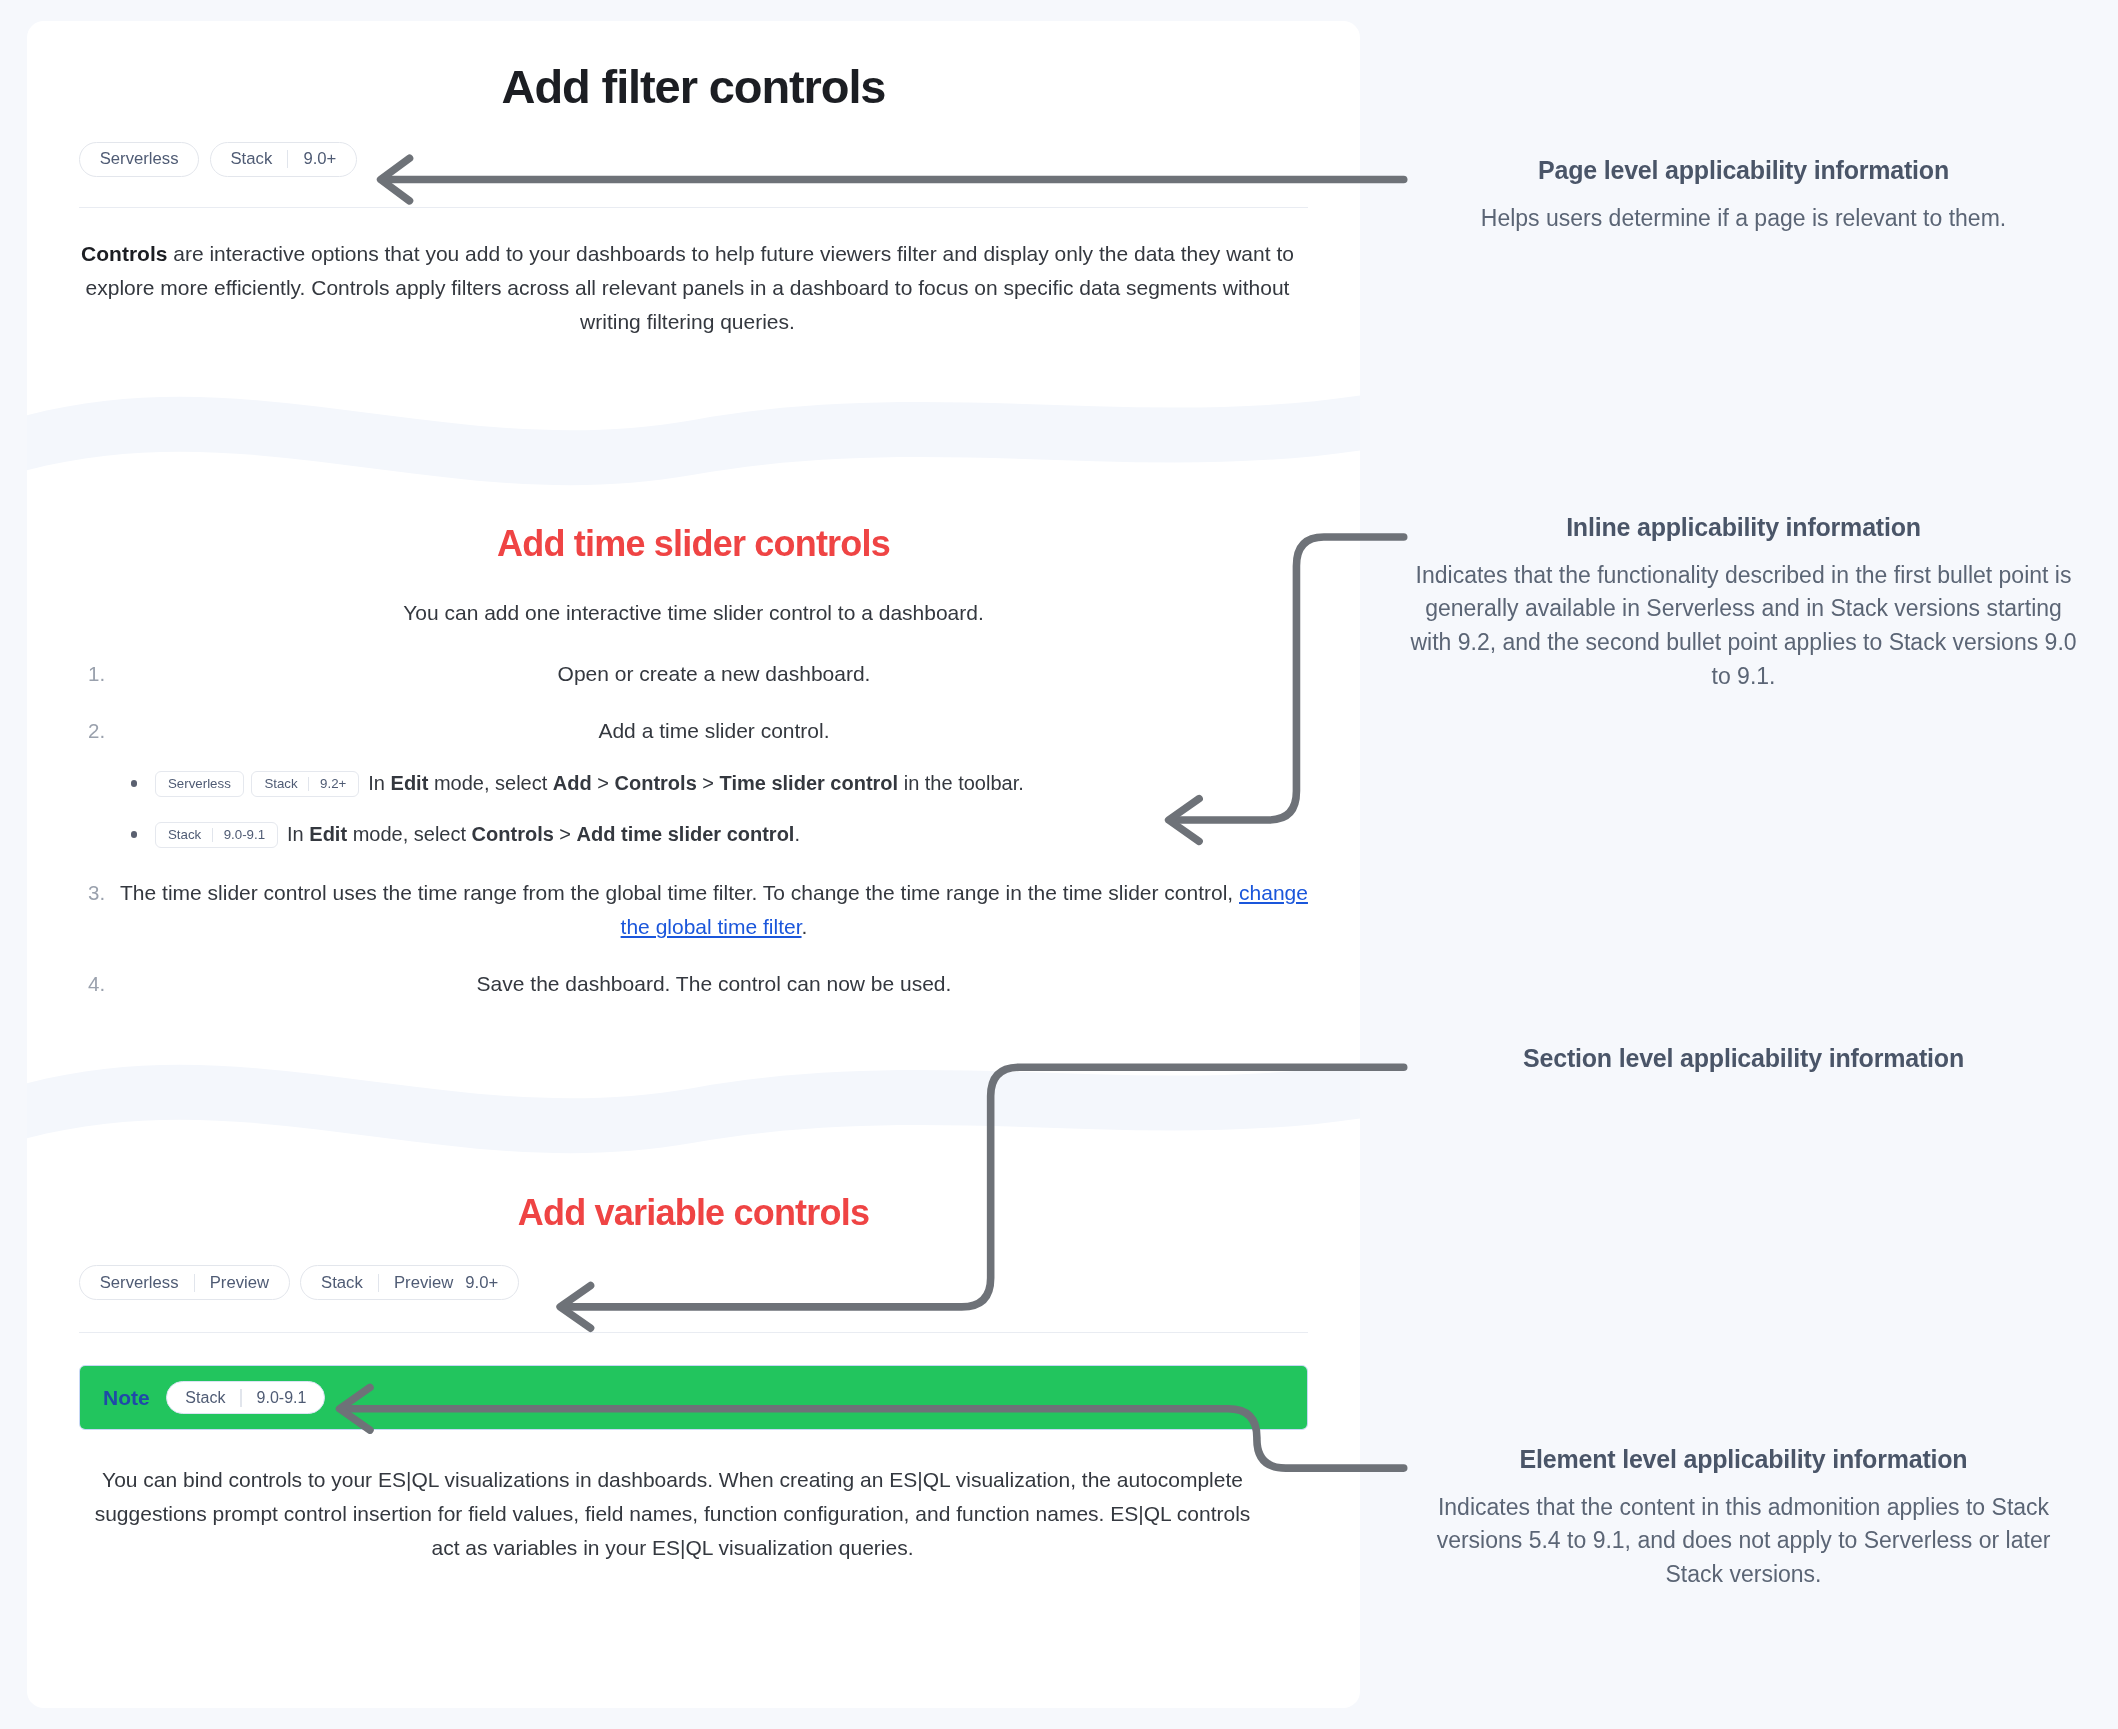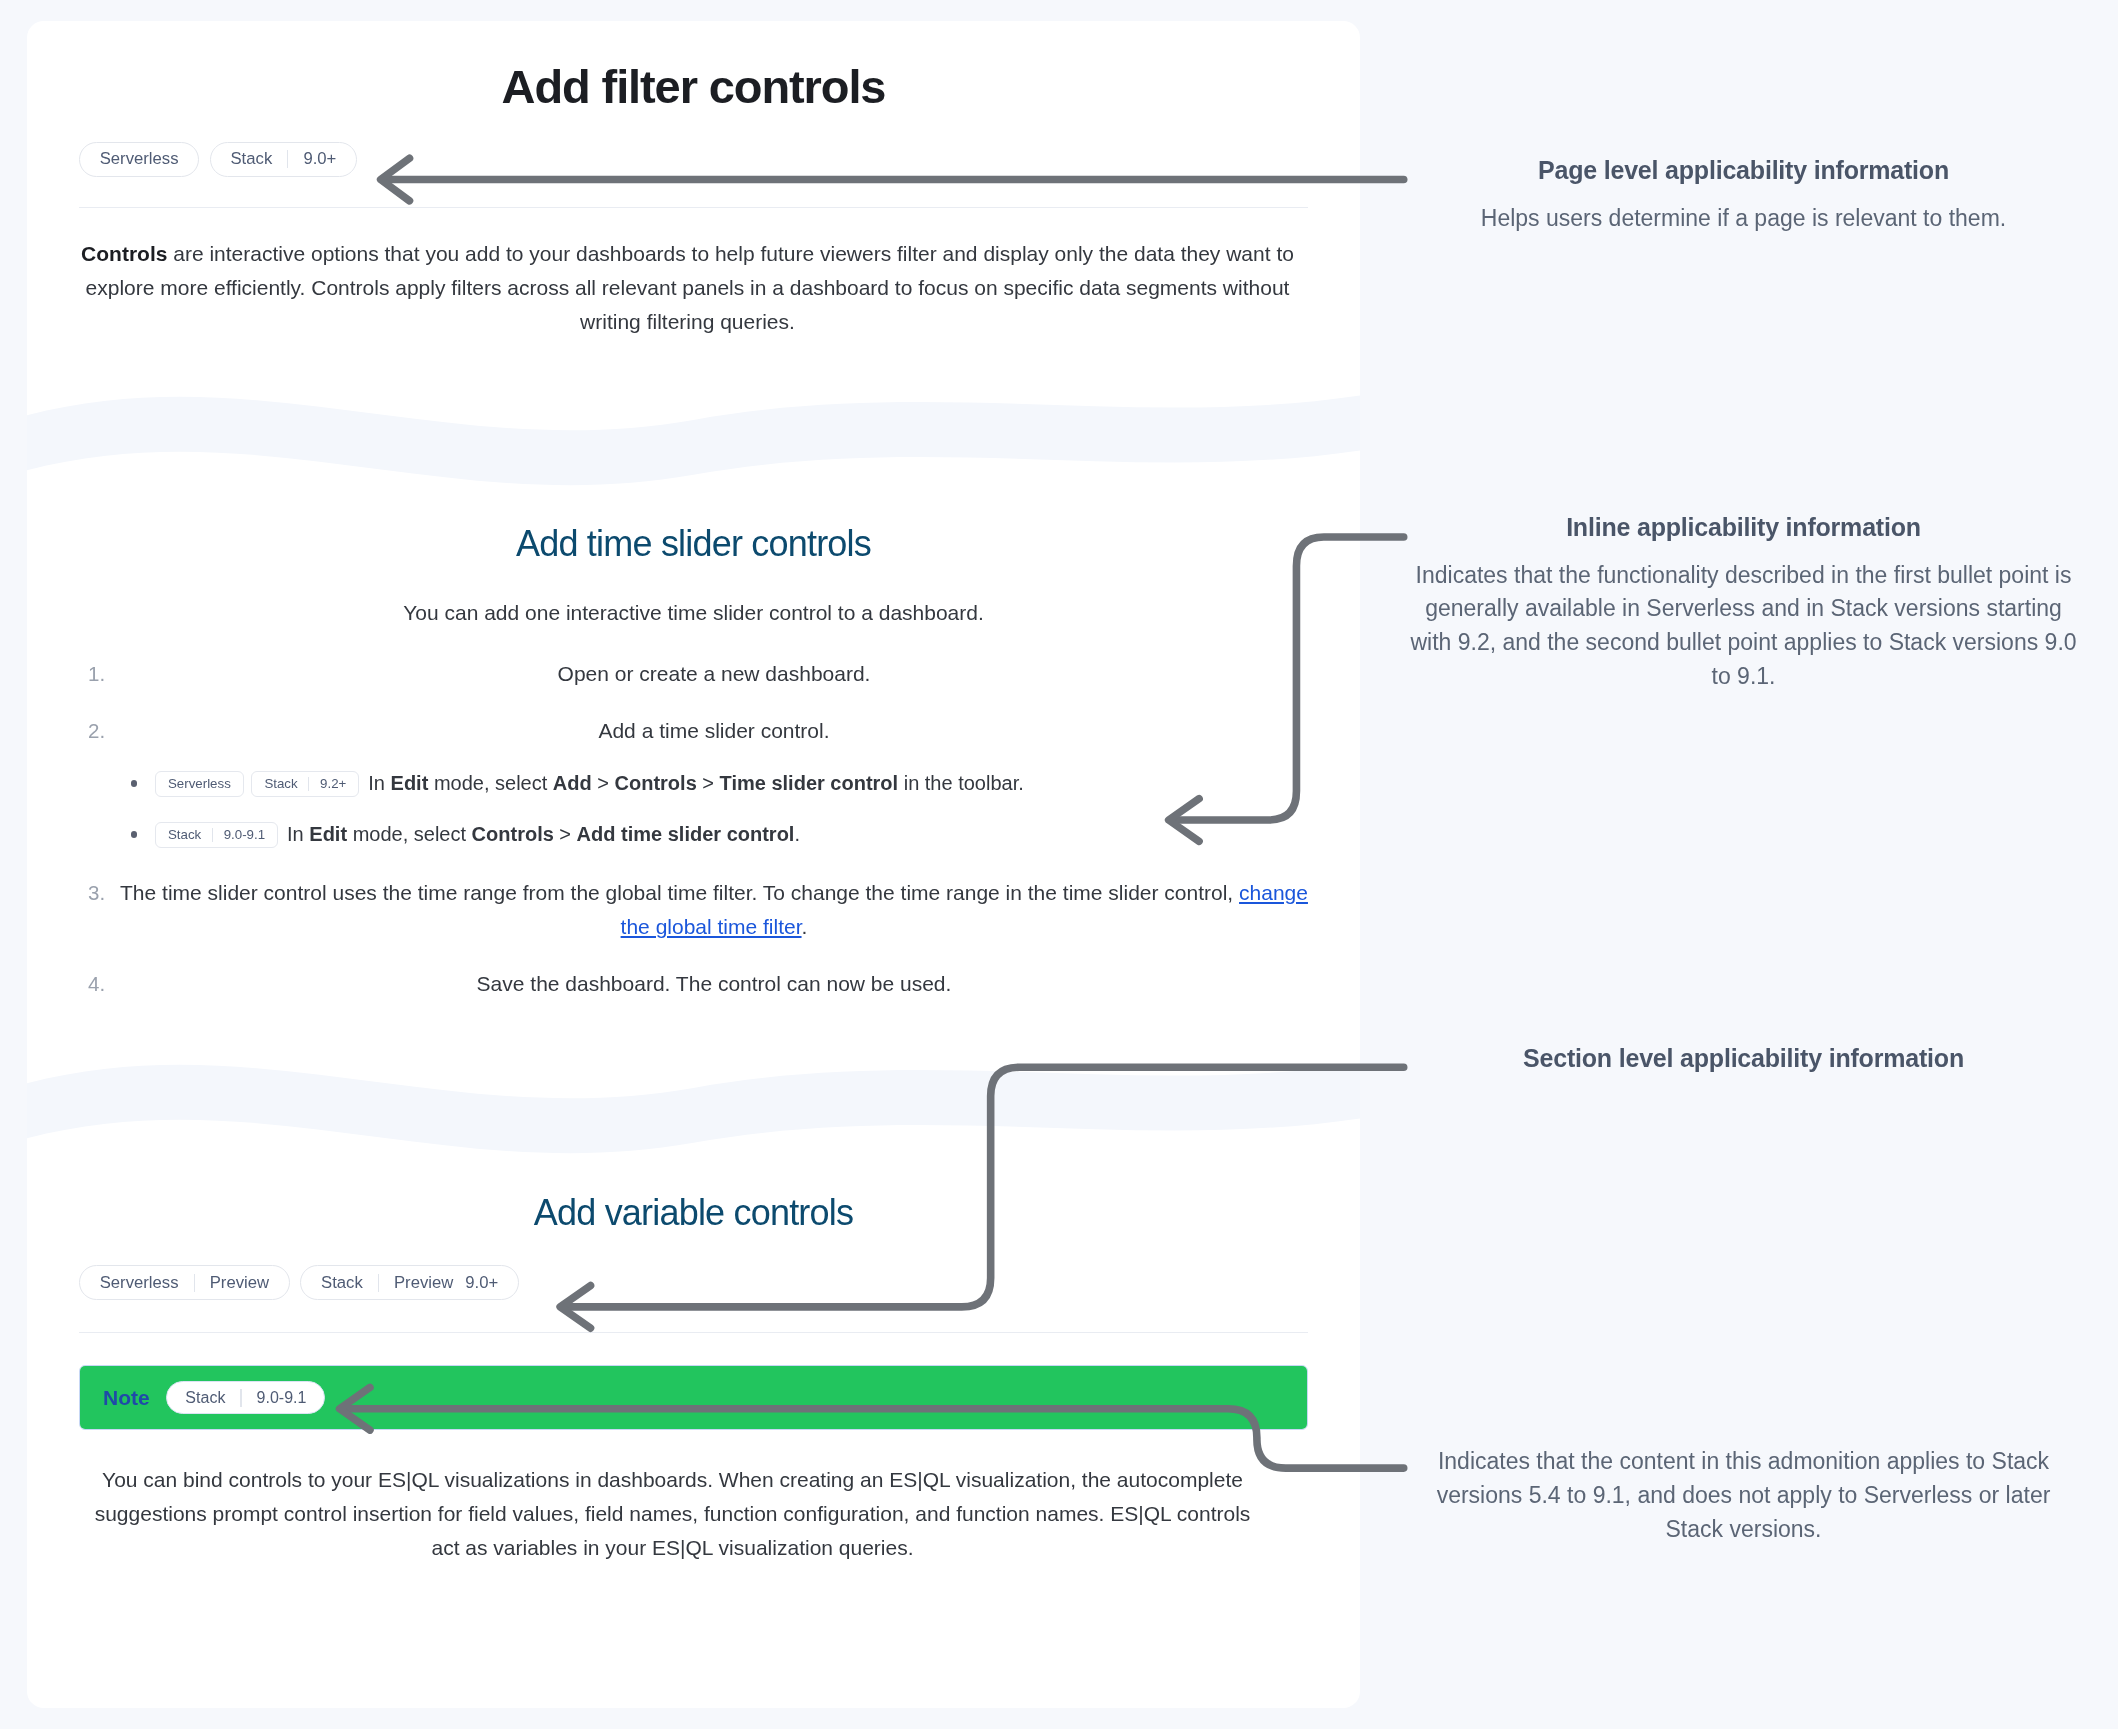--- a/index.html
+++ b/index.html
@@ -35,23 +35,23 @@
 
   h1.page-title {
     font-size: 47px;
     font-weight: 700;
     letter-spacing: -1.1px;
     color: #1c1e23;
     line-height: 1.1;
   }
   h2.section-title {
     font-size: 36px;
-    font-weight: 400;
+    font-weight: 700;
     letter-spacing: -0.8px;
-    color: #0c4a6e;
+    color: #ef4444;
     line-height: 1.15;
   }
 
   
   .badge-row { display: flex; gap: 10.6px; align-items: center; }
   .badge {
     display: inline-flex; align-items: center;
     border: 1.2px solid #e3e6ec;
     background: #fff;
     border-radius: 760px;
@@ -341,17 +341,18 @@
   <div class="ann" style="top:513px">
     <h3>Inline applicability information</h3>
     <p>Indicates that the functionality described in the first bullet point is generally available in Serverless and in Stack versions starting with 9.2, and the second bullet point applies to Stack versions 9.0 to 9.1.</p>
   </div>
 
   <div class="ann" style="top:1044px">
     <h3>Section level applicability information</h3>
   </div>
 
   <div class="ann" style="top:1445px">
+    <h3>Element level applicability information</h3>
     <p>Indicates that the content in this admonition applies to Stack versions 5.4 to 9.1, and does not apply to Serverless or later Stack versions.</p>
   </div>
 
 </div>
 
 
 </body></html>

